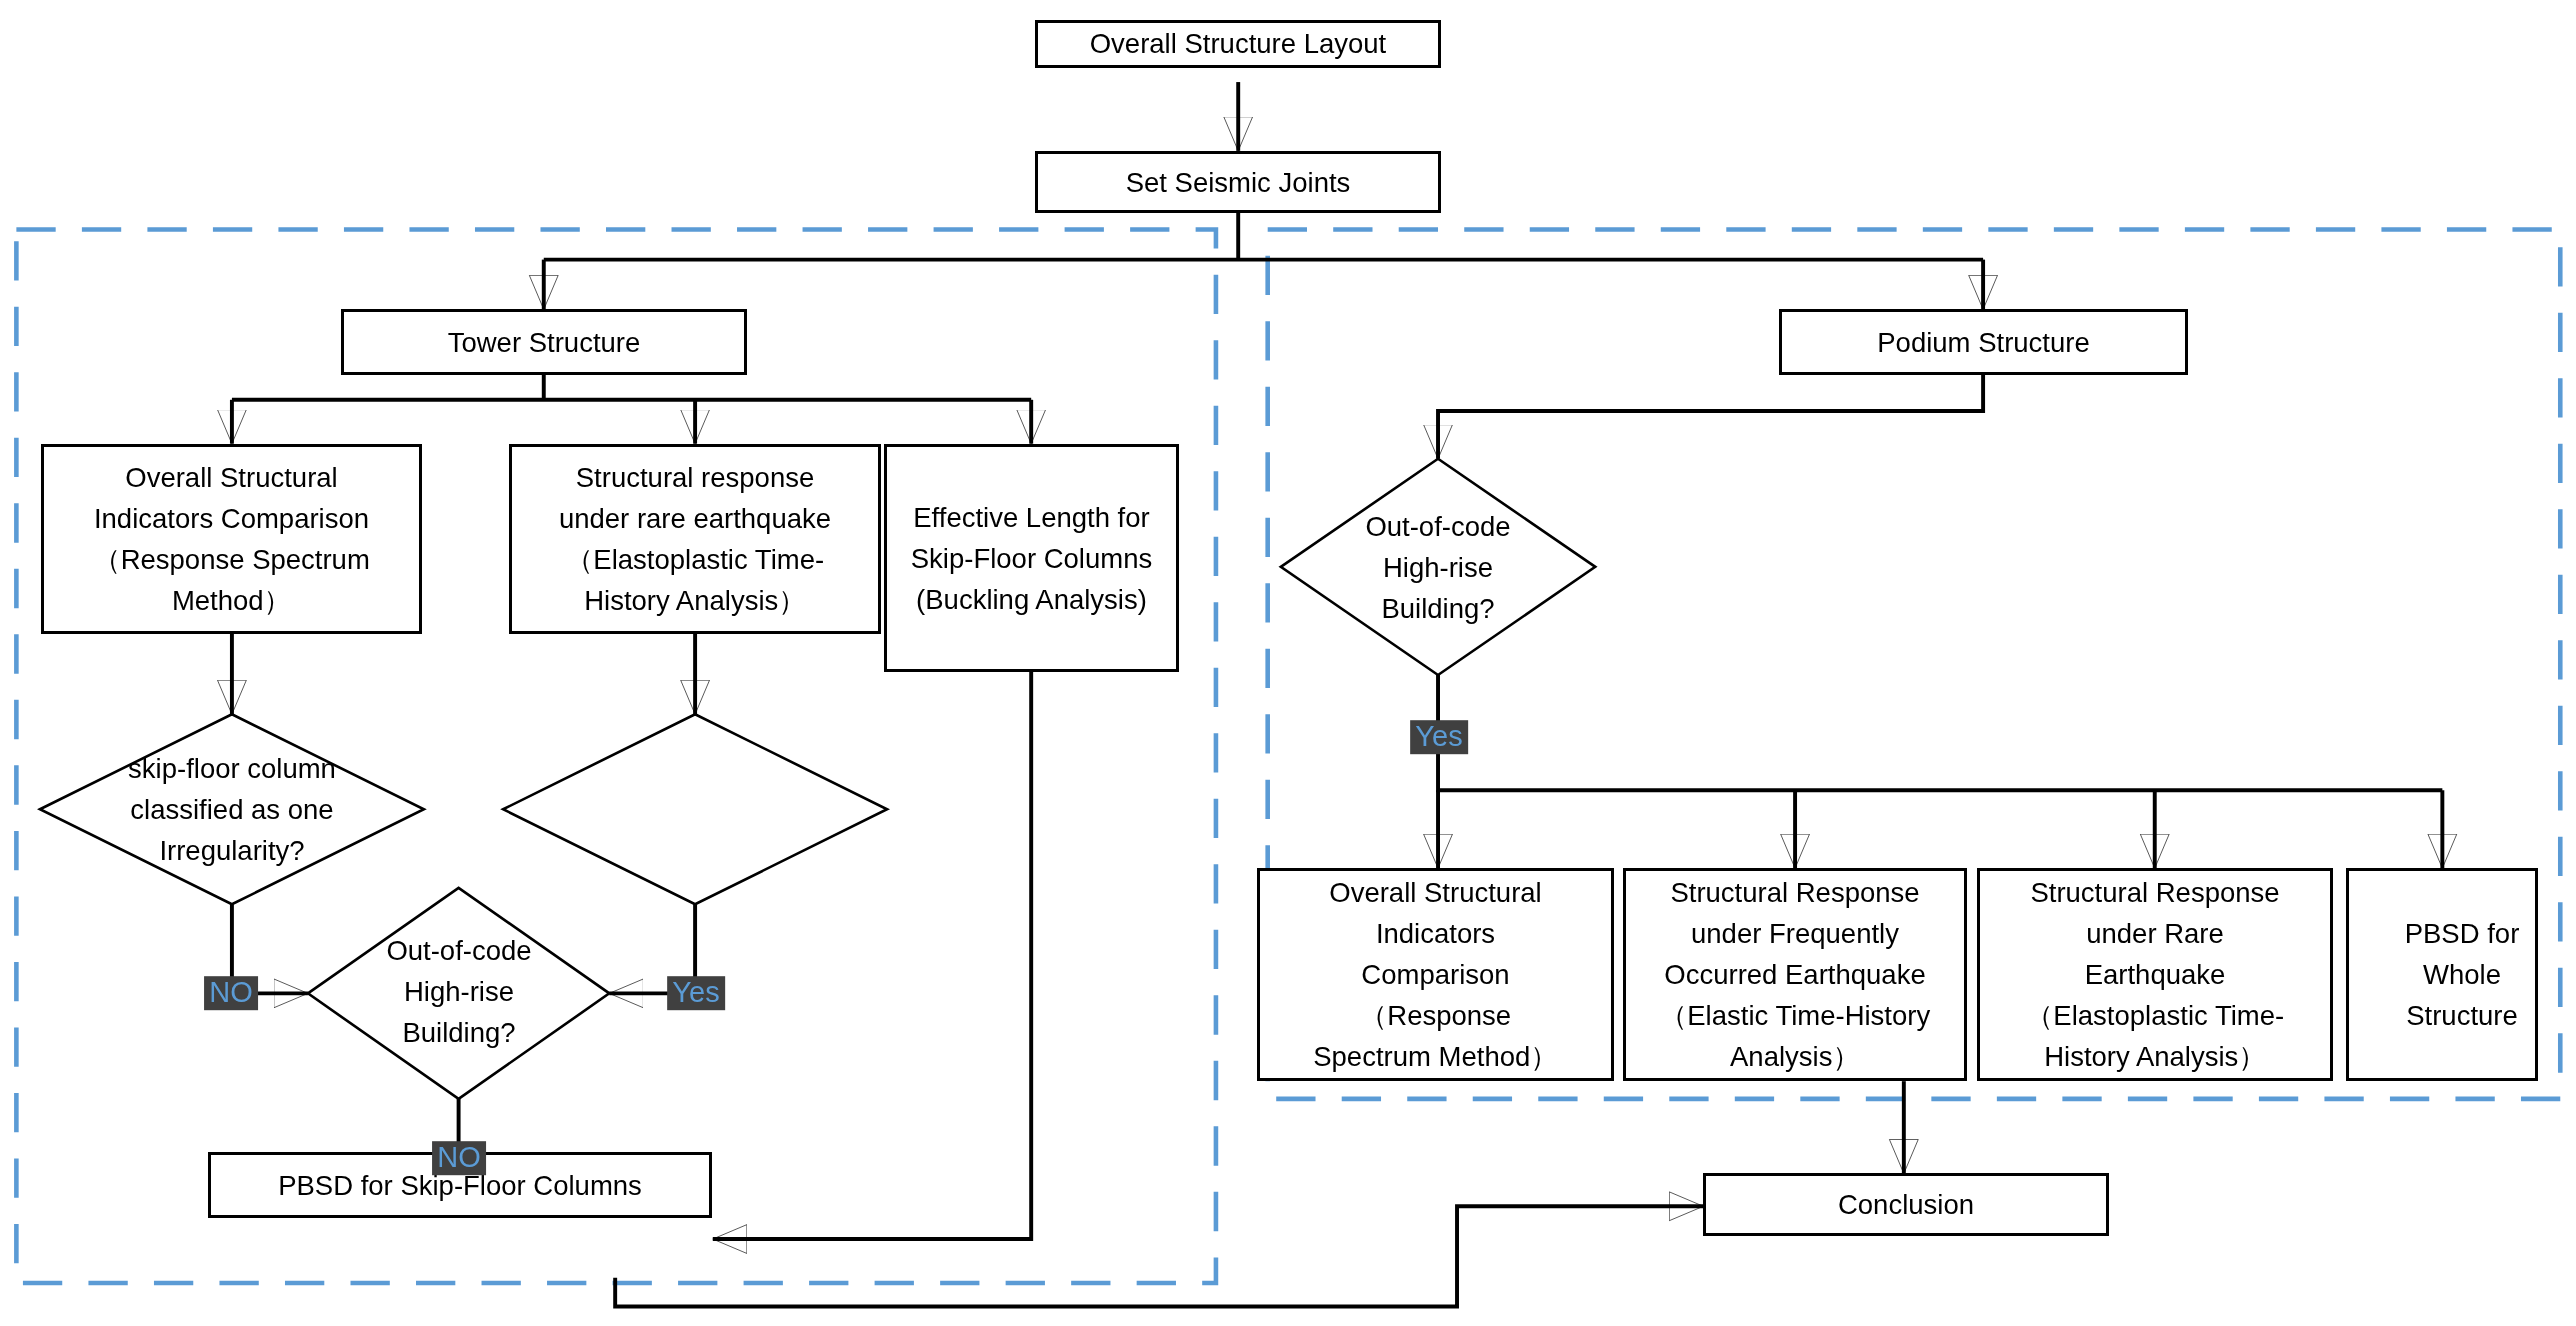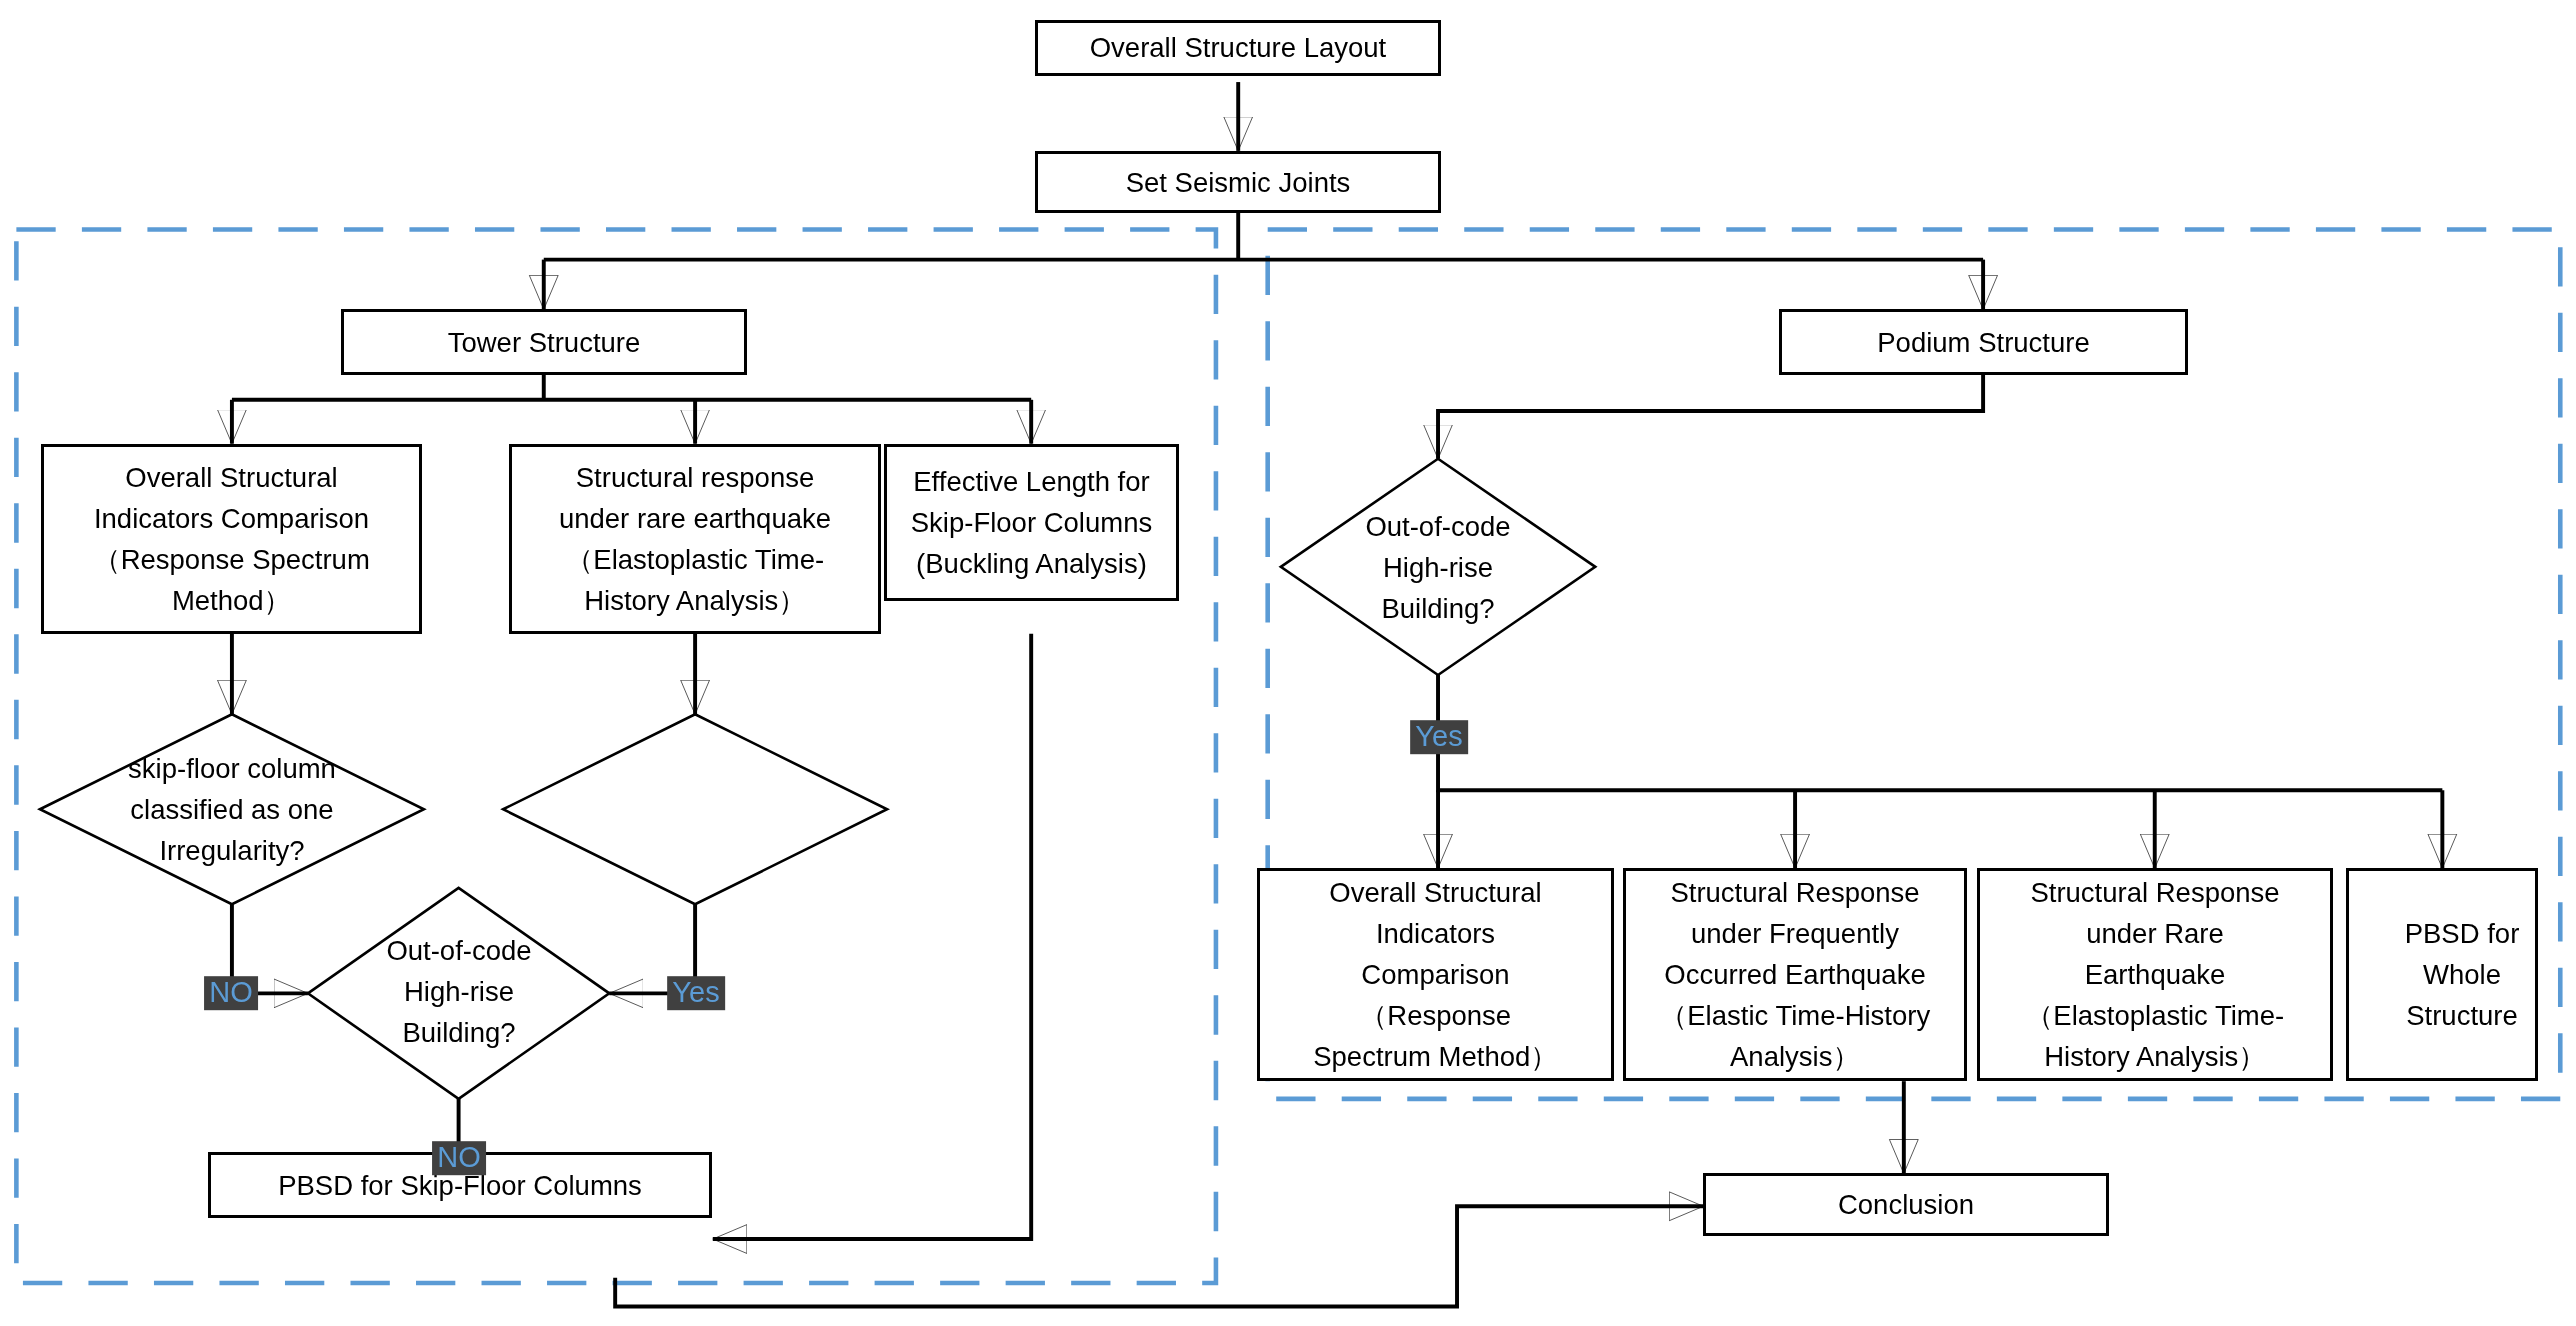--- a/index.html
+++ b/index.html
@@ -70,39 +70,39 @@
 
     <path class="conn" d="M2906 1650 V1791" marker-end="url(#ah)"></path>
     <path class="conn" d="M939 1950 V1994 H2224 V1841 H2600" marker-end="url(#ah)"></path>
 
     <polygon class="diamond" points="61,1235 354,1090 647,1235 354,1380"></polygon>
     <polygon class="diamond" points="768,1235 1061,1090 1354,1235 1061,1380"></polygon>
     <polygon class="diamond" points="470,1516 700,1355 930,1516 700,1677"></polygon>
     <polygon class="diamond" points="1955,865 2195,700 2435,865 2195,1030"></polygon>
   </svg>
 
-  <div class="box" style="left:1035px; top:19.7px; width:406px; height:56px;">Overall Structure Layout</div>
+  <div class="box" style="left:1035px; top:19.7px; width:406px; height:48px;">Overall Structure Layout</div>
 
   <div class="box" style="left:1035px; top:151px; width:406px; height:62px;">Set Seismic Joints</div>
 
   <div class="box" style="left:341px; top:309px; width:406px; height:66px;">Tower Structure</div>
 
   <div class="box" style="left:1779px; top:309px; width:409px; height:66px;">Podium Structure</div>
 
   <div class="box" style="left:41px; top:444px; width:381px; height:190px;">Overall Structural
 Indicators Comparison
 （Response Spectrum
 Method）</div>
 
   <div class="box" style="left:509px; top:444px; width:372px; height:190px;">Structural response
 under rare earthquake
 （Elastoplastic Time-
 History Analysis）</div>
 
-  <div class="box" style="left:884px; top:444px; width:295px; height:157px;">Effective Length for
+  <div class="box" style="left:884px; top:444px; width:295px; height:228px;">Effective Length for
 Skip-Floor Columns
 (Buckling Analysis)</div>
 
   <div class="box" style="left:208px; top:1152px; width:504px; height:66px;">PBSD for Skip-Floor Columns</div>
 
   <div class="box" style="left:1257px; top:868px; width:357px; height:213px;">Overall Structural
 Indicators
 Comparison
 （Response
 Spectrum Method）</div>

